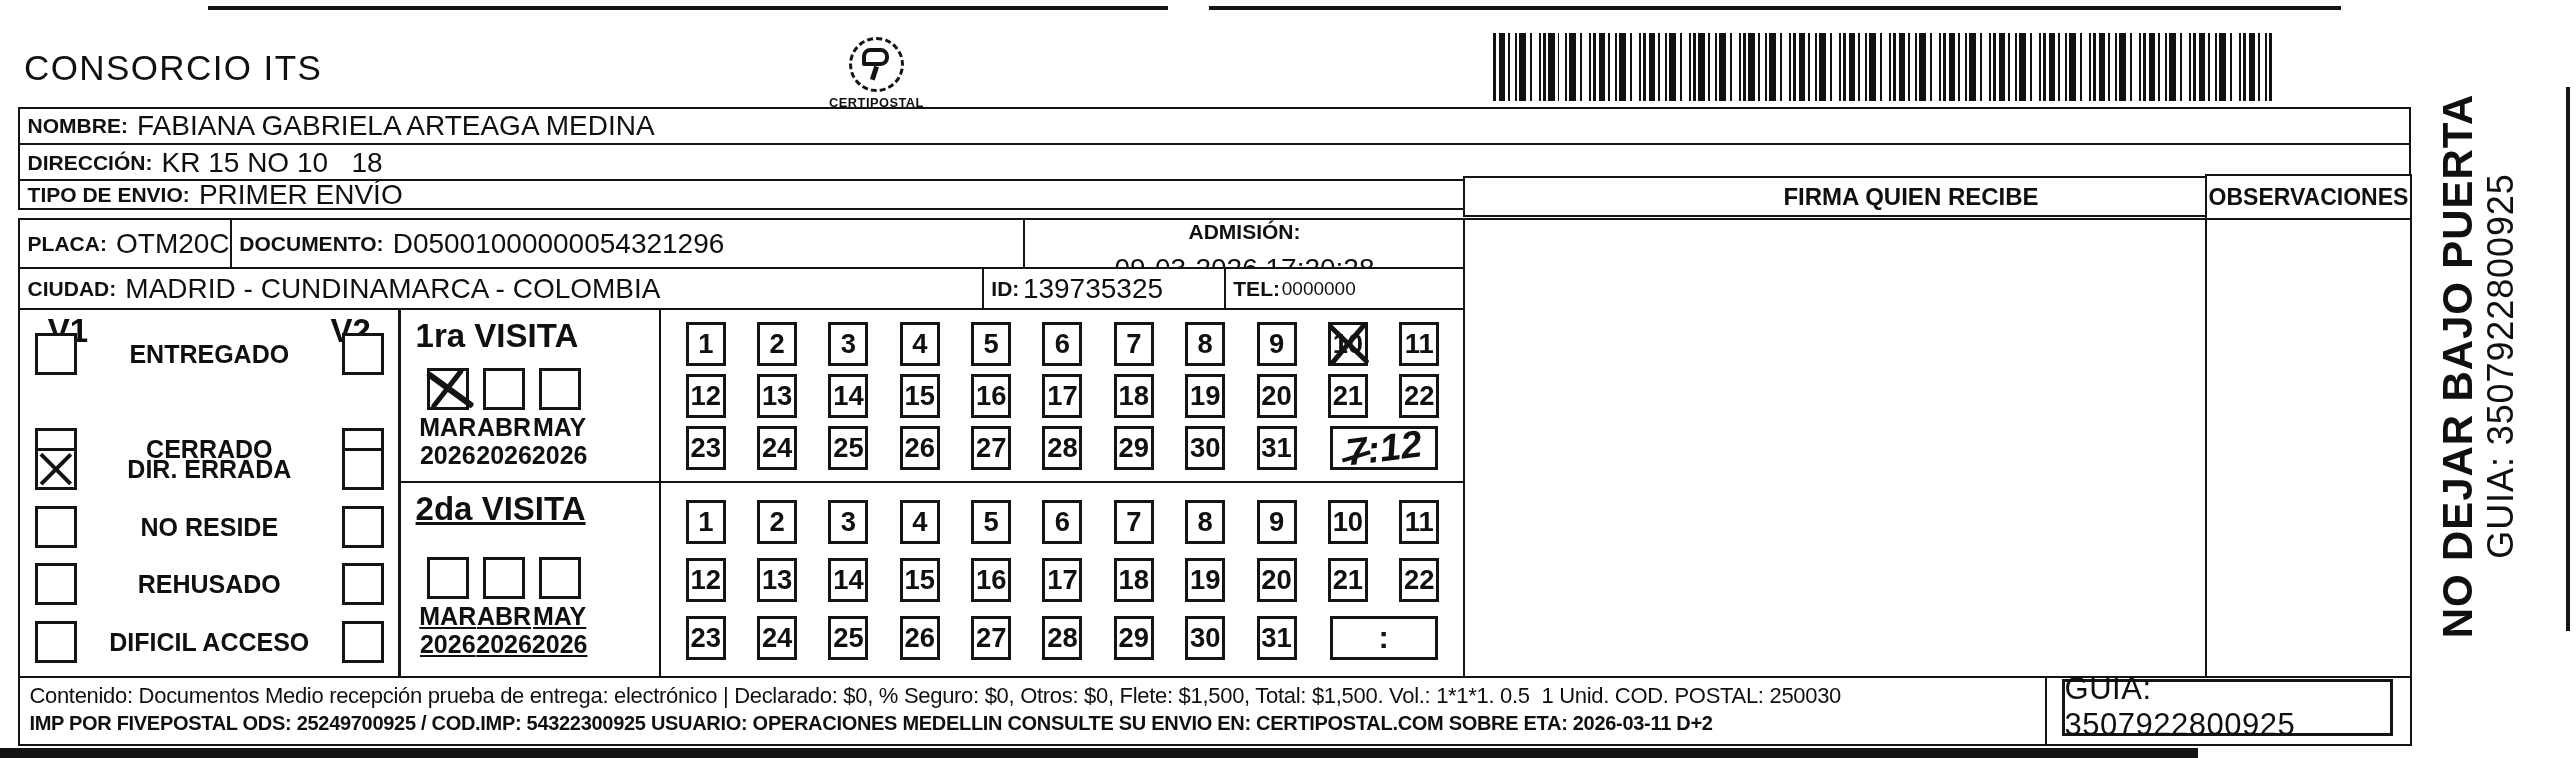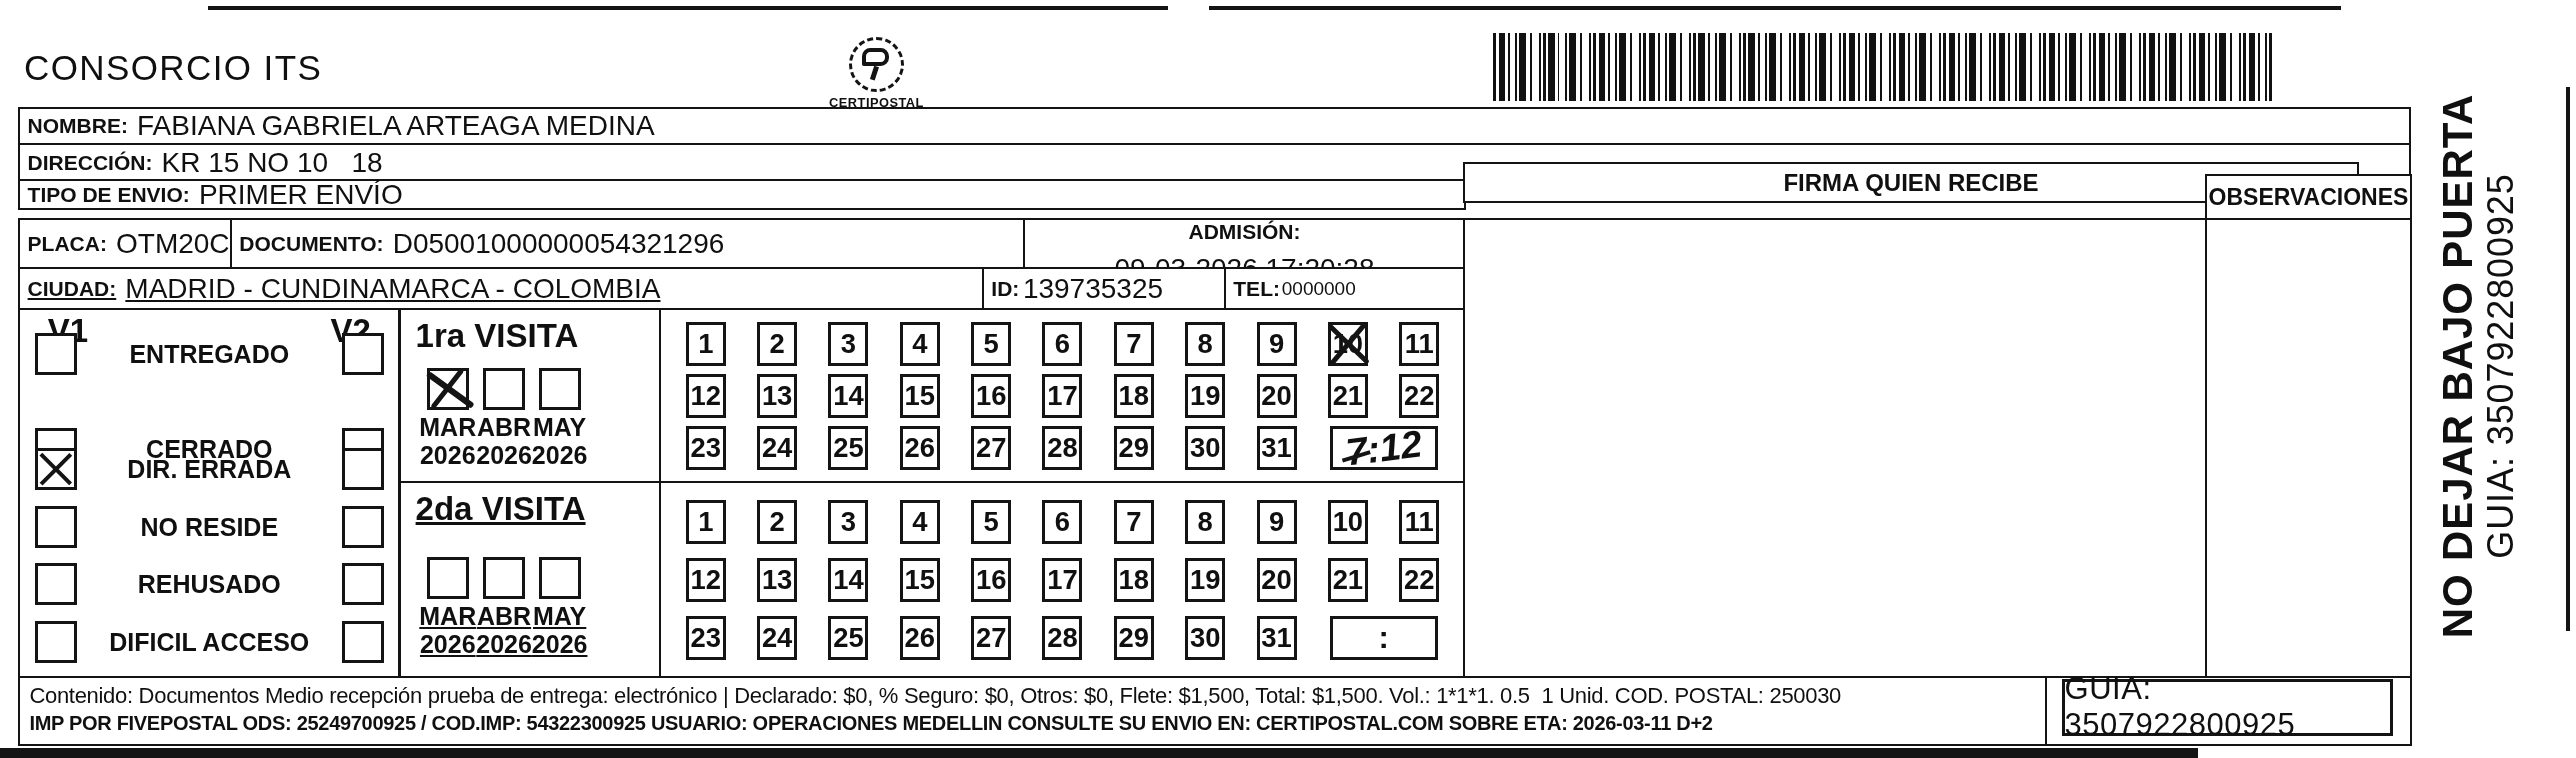--- a/index.html
+++ b/index.html
@@ -134,21 +134,21 @@
 <div class="cell" style="left:18.3px;top:143px;width:2393px;height:39px;">
   <span class="lbl">DIRECCIÓN:</span>
   <span class="val">KR 15 NO 10   18</span>
 </div>
 
 <div class="cell" style="left:18.3px;top:179px;width:1448px;height:31px;">
   <span class="lbl">TIPO DE ENVIO:</span>
   <span class="val">PRIMER ENVÍO</span>
 </div>
 
-<div class="cell hdr-cell" style="left:1463px;top:162px;width:896px;height:41px;">
+<div class="cell hdr-cell" style="left:1463px;top:176px;width:896px;height:41px;">
   <span>FIRMA QUIEN RECIBE</span>
 </div>
 
 <div class="cell hdr-cell" style="left:2205px;top:174px;width:207px;height:47px;font-size:23px;">
   <span>OBSERVACIONES</span>
 </div>
 
 <div class="cell" style="left:18.3px;top:218px;width:215px;height:52px;">
   <span class="lbl">PLACA:</span>
   <span class="val">OTM20C</span>
@@ -157,21 +157,21 @@
 <div class="cell" style="left:230px;top:218px;width:796px;height:52px;">
   <span class="lbl">DOCUMENTO:</span>
   <span class="val">D05001000000054321296</span>
 </div>
 
 <div class="cell" style="left:1023px;top:218px;width:443px;height:52px;flex-direction:column;">
   <span class="lbl">ADMISIÓN:</span>
   <span class="val">09-03-2026 17:20:28</span>
 </div>
 
-<div class="cell" style="left:18.3px;top:267px;width:967px;height:44px;text-decoration:underline;">
+<div class="cell" style="left:18.3px;top:267px;width:967px;height:44px;">
   <span class="lbl">CIUDAD:</span>
   <span class="val">MADRID - CUNDINAMARCA - COLOMBIA</span>
 </div>
 
 <div class="cell" style="left:982px;top:267px;width:245px;height:44px;">
   <span class="lbl">ID:</span>
   <span class="val" style="margin-left:-5.5px;">139735325</span>
 </div>
 
 <div class="cell" style="left:1224px;top:267px;width:241px;height:44px;">

